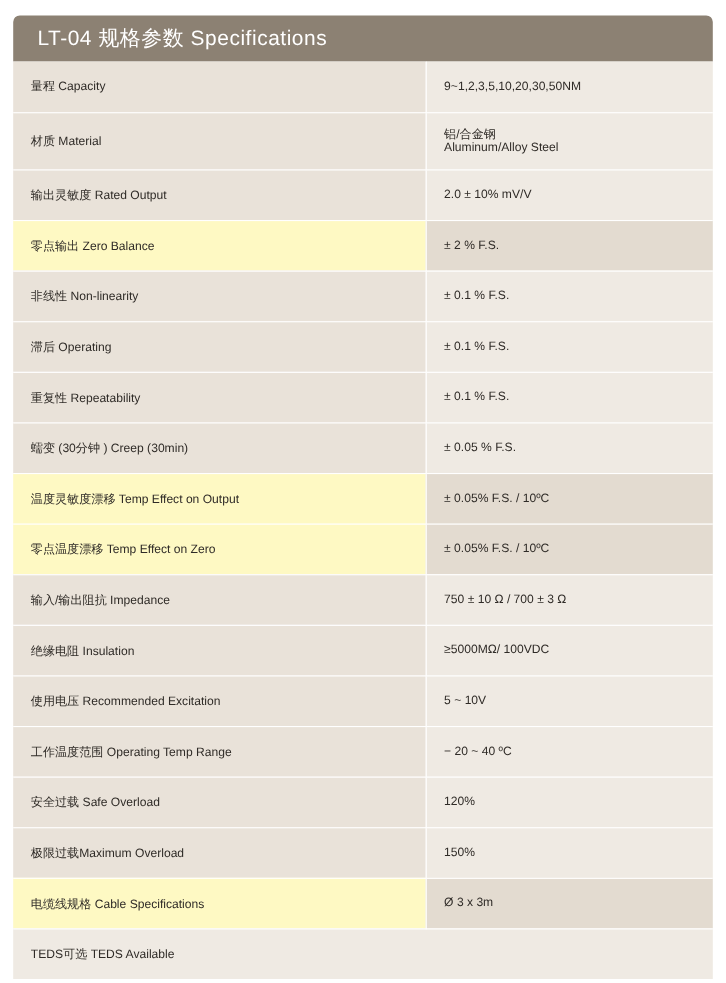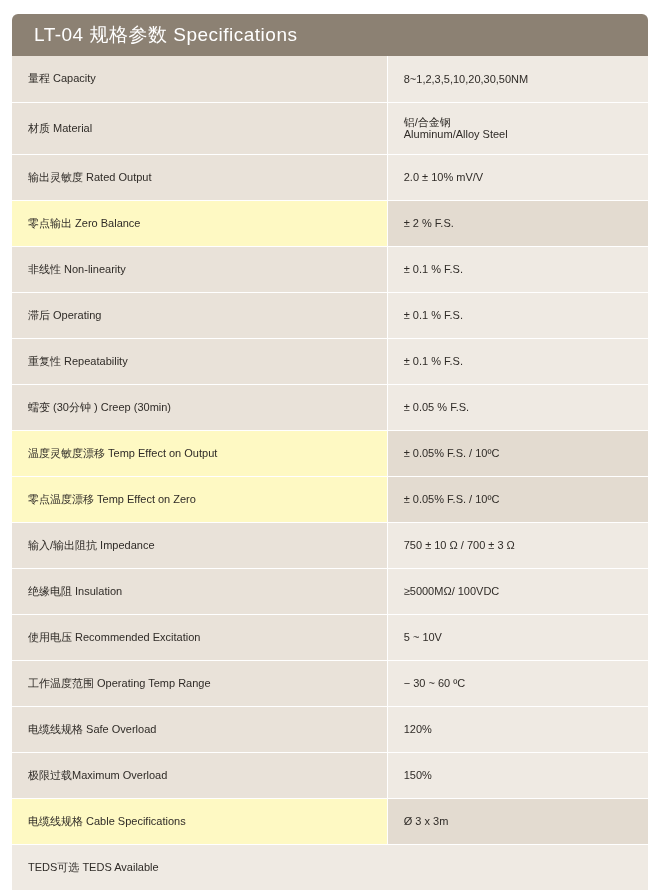--- a/index.html
+++ b/index.html
@@ -96,21 +96,21 @@
 <div class="sheet">
 
   <div class="title-bar">
     <div class="title-text">LT-04 规格参数 Specifications</div>
   </div>
 
   <table class="spec-table">
     <tbody>
       <tr class="row">
         <td class="label">量程 Capacity</td>
-        <td class="value nowrap">8~1,2,3,5,10,20,30,50NM</td>
+        <td class="value nowrap">9~1,2,3,5,10,20,30,50NM</td>
       </tr>
 
       <tr class="row-tall">
         <td class="label">材质 Material</td>
         <td class="value two-line">
           <span>铝/合金钢</span>
           <span>Aluminum/Alloy Steel</span>
         </td>
       </tr>
 
@@ -164,25 +164,25 @@
         <td class="value nowrap">≥5000MΩ/ 100VDC</td>
       </tr>
 
       <tr class="row">
         <td class="label">使用电压 Recommended Excitation</td>
         <td class="value">5 ~ 10V</td>
       </tr>
 
       <tr class="row">
         <td class="label">工作温度范围 Operating Temp  Range</td>
-        <td class="value">− 30 ~ 60 ºC</td>
-      </tr>
-
-      <tr class="row">
-        <td class="label">电缆线规格 Safe Overload</td>
+        <td class="value">− 20 ~ 40 ºC</td>
+      </tr>
+
+      <tr class="row">
+        <td class="label">安全过载 Safe Overload</td>
         <td class="value">120%</td>
       </tr>
 
       <tr class="row">
         <td class="label">极限过载Maximum Overload</td>
         <td class="value">150%</td>
       </tr>
 
       <tr class="row dark">
         <td class="label">电缆线规格 Cable Specifications</td>

